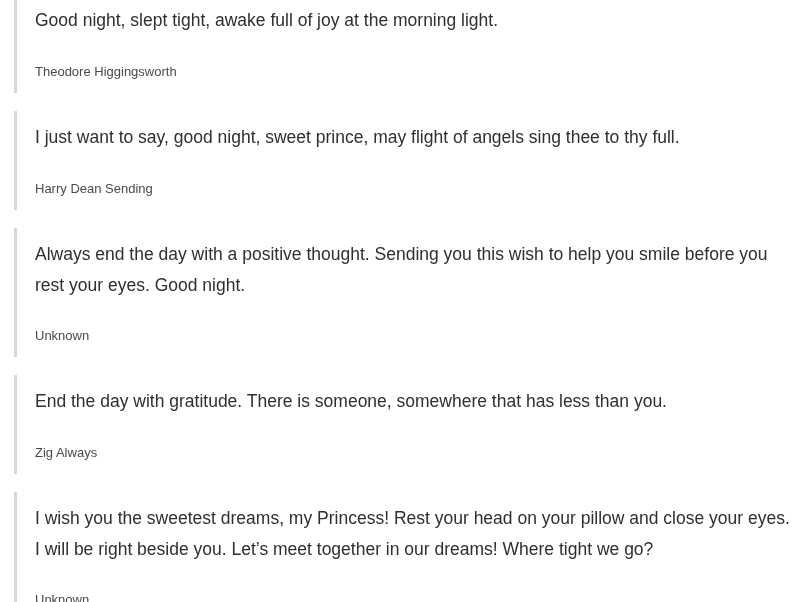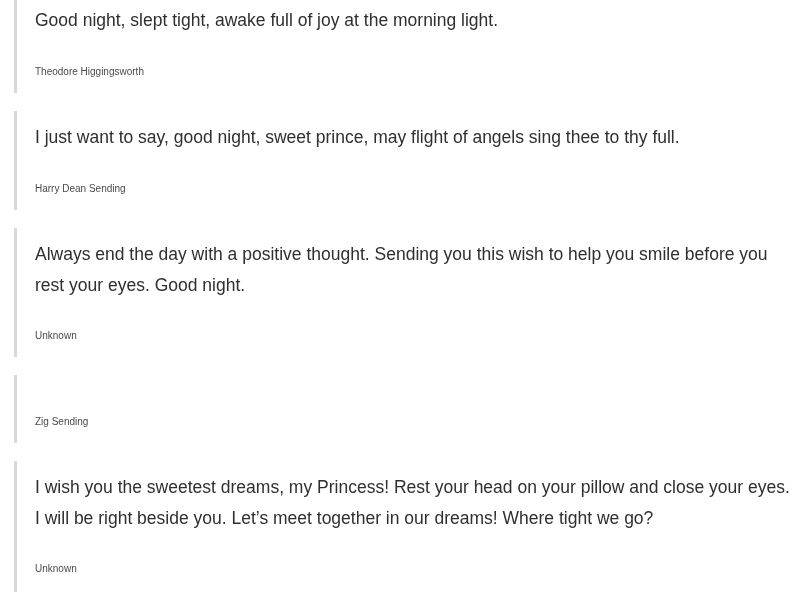--- a/index.html
+++ b/index.html
@@ -27,21 +27,21 @@
   }
   .quote-text {
     font-size: 17.5px;
     line-height: 31px;
     color: #2f2f2f;
     font-weight: 400;
     margin: 0;
     padding: 0;
   }
   .quote-author {
-    font-size: 10px;
+    font-size: 13px;
     line-height: 18px;
     color: #4a4a4a;
     margin: 0;
     padding: 0;
   }
   
   .b0 { padding-top: 5px; padding-bottom: 12px; }
   .b0 .quote-author { margin-top: 27px; }
 
   .b1 { padding-top: 11px; padding-bottom: 12px; }
@@ -75,21 +75,22 @@
   </blockquote>
   <div class="gap"></div>
 
   <blockquote class="quote-block b2">
     <p class="quote-text">Always end the day with a positive thought. Sending you this wish to help you smile before you rest your eyes. Good night.</p>
     <p class="quote-author">Unknown</p>
   </blockquote>
   <div class="gap"></div>
 
   <blockquote class="quote-block b3">
-    <p class="quote-author">Zig Sending</p>
+    <p class="quote-text">End the day with gratitude. There is someone, somewhere that has less than you.</p>
+    <p class="quote-author">Zig Always</p>
   </blockquote>
   <div class="gap"></div>
 
   <blockquote class="quote-block b4">
     <p class="quote-text">I wish you the sweetest dreams, my Princess! Rest your head on your pillow and close your eyes. I will be right beside you. Let’s meet together in our dreams! Where tight we go?</p>
     <p class="quote-author">Unknown</p>
   </blockquote>
 
 </div>
 

